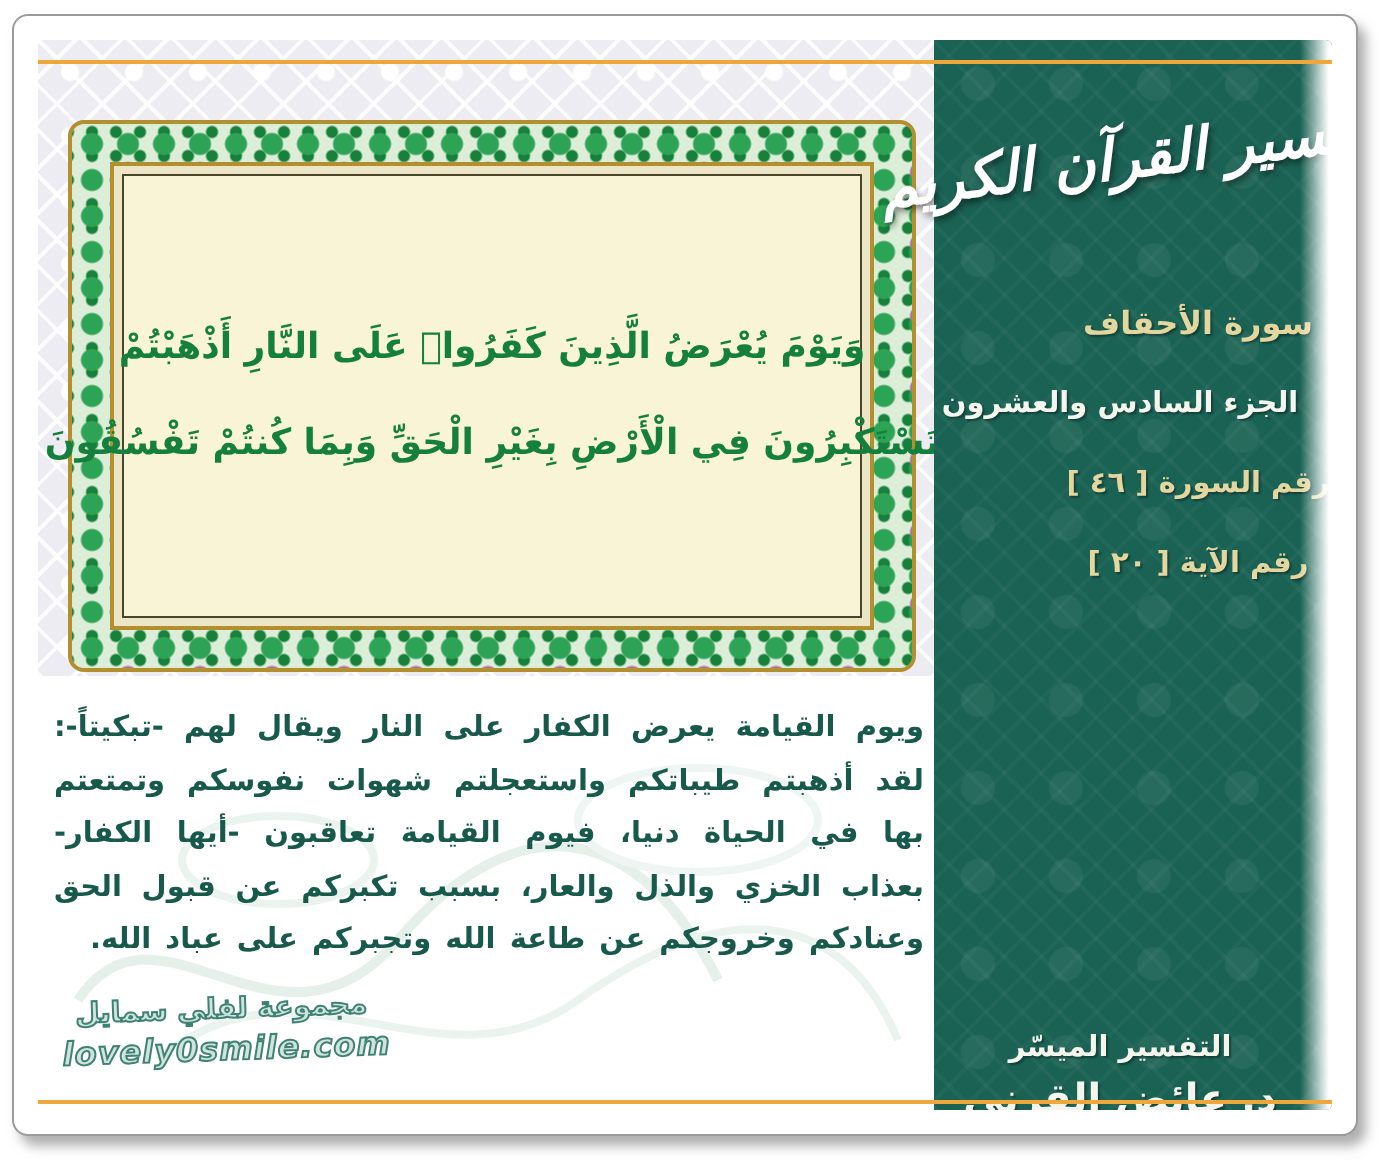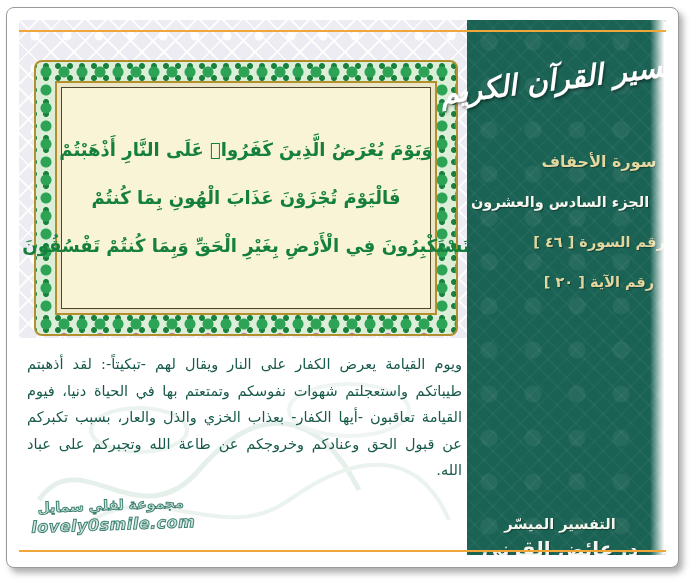--- a/index.html
+++ b/index.html
@@ -51,21 +51,21 @@
     text-align:center;padding:2px 8px;
   }
   .verse-line{
     font-size:18px;line-height:48px;font-weight:bold;color:#15803d;white-space:nowrap;
   }
 
   
   .tafsir{
     position:absolute;right:6px;left:8px;top:331px;
     direction:rtl;text-align:justify;
-    color:#17594b;font-weight:normal;font-size:14.5px;line-height:26.5px;
+    color:#17594b;font-weight:bold;font-size:14.5px;line-height:26.5px;
     word-spacing:2px;
   }
 
   
   .wm{
     position:absolute;left:12px;top:477px;width:160px;text-align:center;
     transform:rotate(-2deg);line-height:1.25;
   }
   .wm .ar{
     direction:rtl;font-size:14px;font-weight:bold;color:#cfe4de;
@@ -126,21 +126,20 @@
         <svg class="bg-swirl" width="445" height="200" viewBox="0 0 445 200" fill="none">
           <path d="M20 150 C 60 90, 120 190, 180 120 S 300 60, 340 140" stroke="#e4efe9" stroke-width="5"></path>
           <path d="M60 180 C 130 120, 200 200, 270 150 S 400 100, 430 170" stroke="#e9f2ed" stroke-width="4"></path>
           <ellipse cx="120" cy="80" rx="48" ry="22" stroke="#e9f2ed" stroke-width="4"></ellipse>
           <ellipse cx="330" cy="60" rx="60" ry="26" stroke="#eef5f1" stroke-width="4"></ellipse>
         </svg>
 
         <div class="ornate">
           <div class="verse-box">
             <div class="verse-line">وَيَوْمَ يُعْرَضُ الَّذِينَ كَفَرُوا۟ عَلَى النَّارِ أَذْهَبْتُمْ</div>
-            <div class="verse-line">فَالْيَوْمَ تُجْزَوْنَ عَذَابَ الْهُونِ بِمَا كُنتُمْ</div>
             <div class="verse-line">تَسْتَكْبِرُونَ فِي الْأَرْضِ بِغَيْرِ الْحَقِّ وَبِمَا كُنتُمْ تَفْسُقُونَ</div>
           </div>
         </div>
 
         <div class="tafsir">ويوم القيامة يعرض الكفار على النار ويقال لهم -تبكيتاً-: لقد أذهبتم طيباتكم واستعجلتم شهوات نفوسكم وتمتعتم بها في الحياة دنيا، فيوم القيامة تعاقبون -أيها الكفار- بعذاب الخزي والذل والعار، بسبب تكبركم عن قبول الحق وعنادكم وخروجكم عن طاعة الله وتجبركم على عباد الله.</div>
 
         <div class="wm">
           <div class="ar">مجموعة لفلي سمايل</div>
           <div class="en">lovely0smile.com</div>
         </div>

